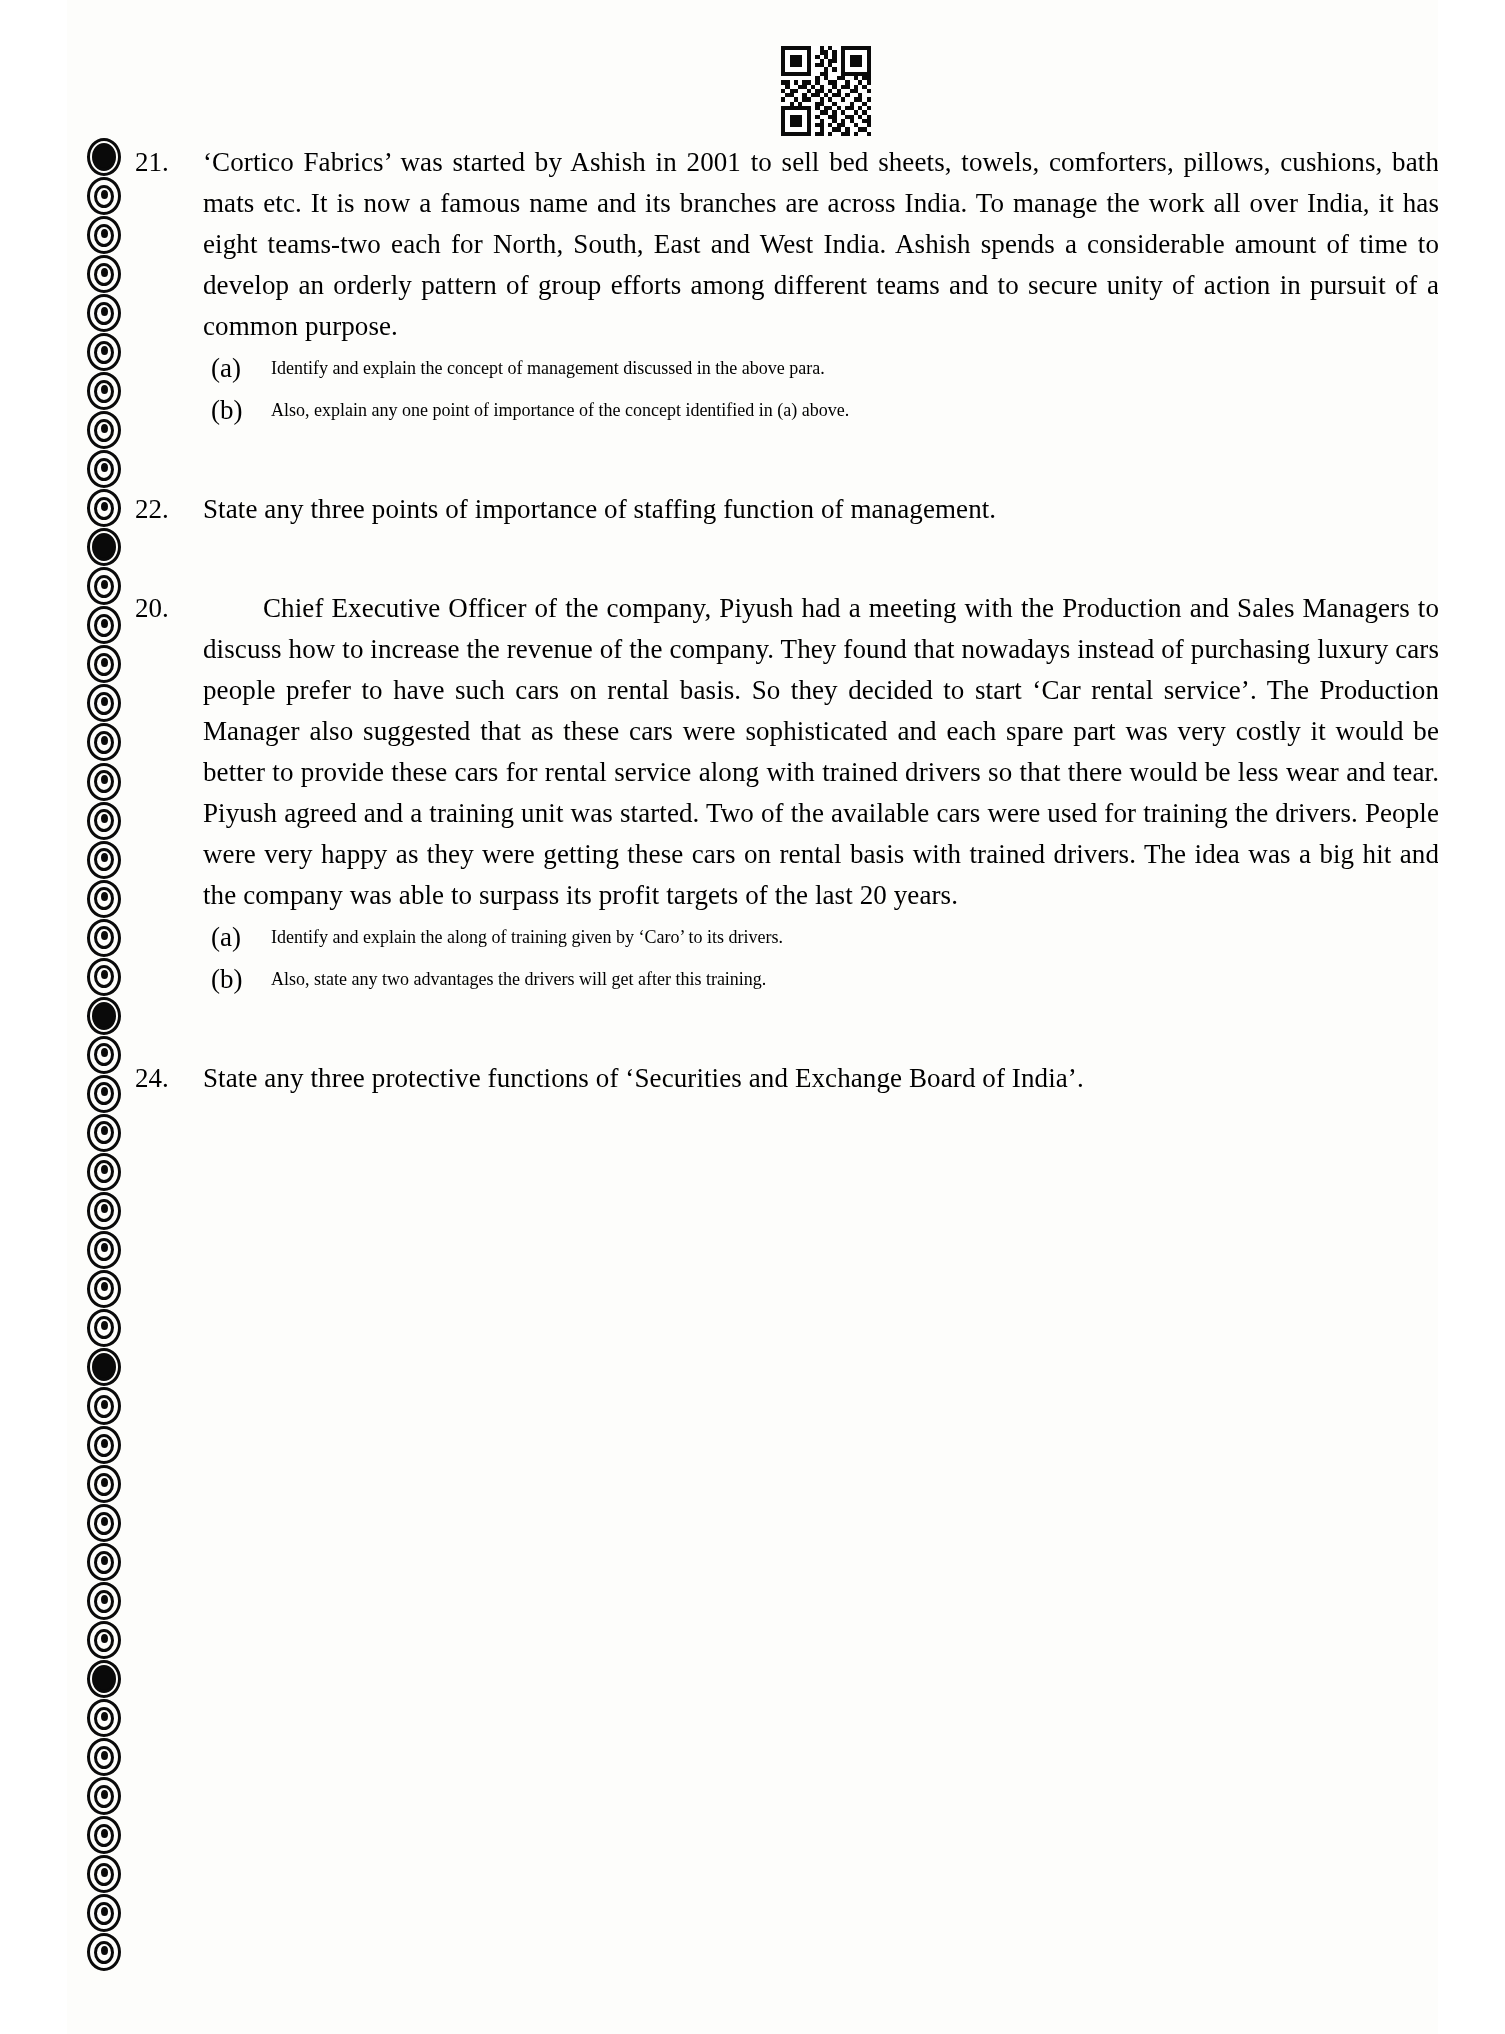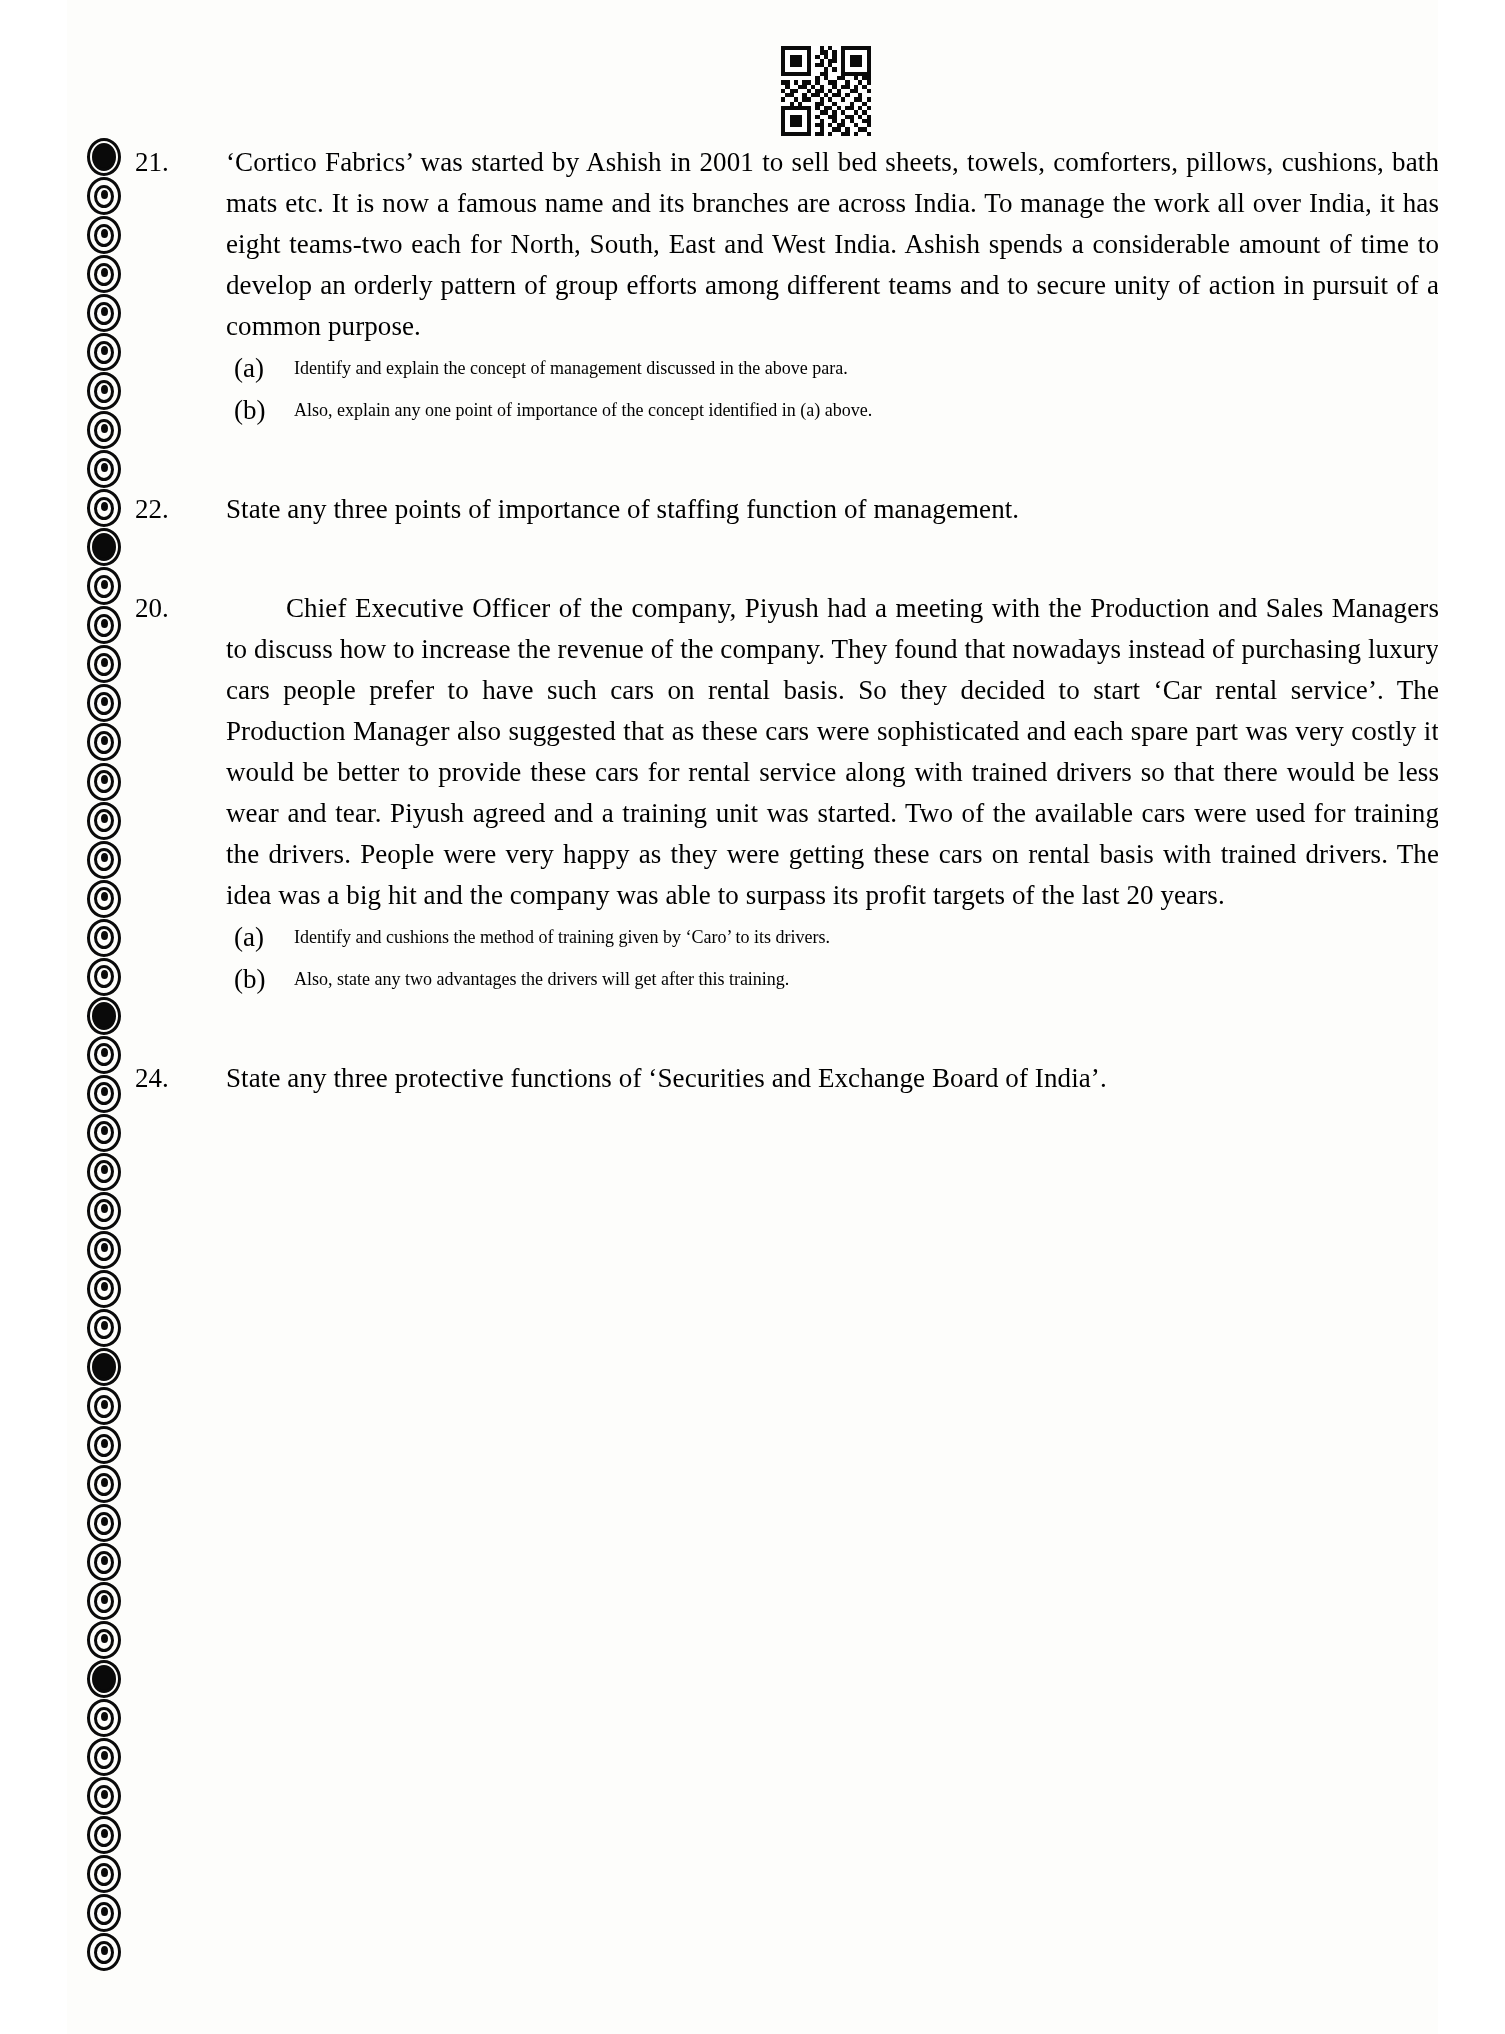--- a/index.html
+++ b/index.html
@@ -96,21 +96,20 @@
   .qnum {
     flex: 0 0 72px;
     font-size: 27px;
     line-height: 41px;
     padding-left: 4px;
     box-sizing: border-box;
   }
   .qbody {
     flex: 1 1 auto;
     min-width: 0;
-    margin-left: 23px;
   }
   .marks {
     flex: 0 0 62px;
     text-align: right;
     font-size: 26px;
     font-weight: bold;
     line-height: 41px;
     padding-right: 6px;
     box-sizing: border-box;
   }
@@ -490,21 +489,21 @@
     </div>
 
     <div class="gap-lg"></div>
 
     <div class="qrow">
       <div class="qnum">20.</div>
       <div class="qbody">
         <p class="para indent">Chief Executive Officer of the company, Piyush had a meeting with the Production and Sales Managers to discuss how to increase the revenue of the company. They found that nowadays instead of purchasing luxury cars people prefer to have such cars on rental basis. So they decided to start ‘Car rental service’. The Production Manager also suggested that as these cars were sophisticated and each spare part was very costly it would be better to provide these cars for rental service along with trained drivers so that there would be less wear and tear. Piyush agreed and a training unit was started. Two of the available cars were used for training the drivers. People were very happy as they were getting these cars on rental basis with trained drivers. The idea was a big hit and the company was able to surpass its profit targets of the last 20 years.</p>
         <div class="subrow">
           <div class="sublabel">(a)</div>
-          <div class="subtext">Identify and cushions the method of training given by ‘Caro’ to its drivers.</div>
+          <div class="subtext">Identify and explain the along of training given by ‘Caro’ to its drivers.</div>
         </div>
         <div class="subrow">
           <div class="sublabel">(b)</div>
           <div class="subtext">Also, state any two advantages the drivers will get after this training.</div>
         </div>
       </div>
       <div class="marks bottom">3</div>
     </div>
 
     <div class="gap-lg"></div>

